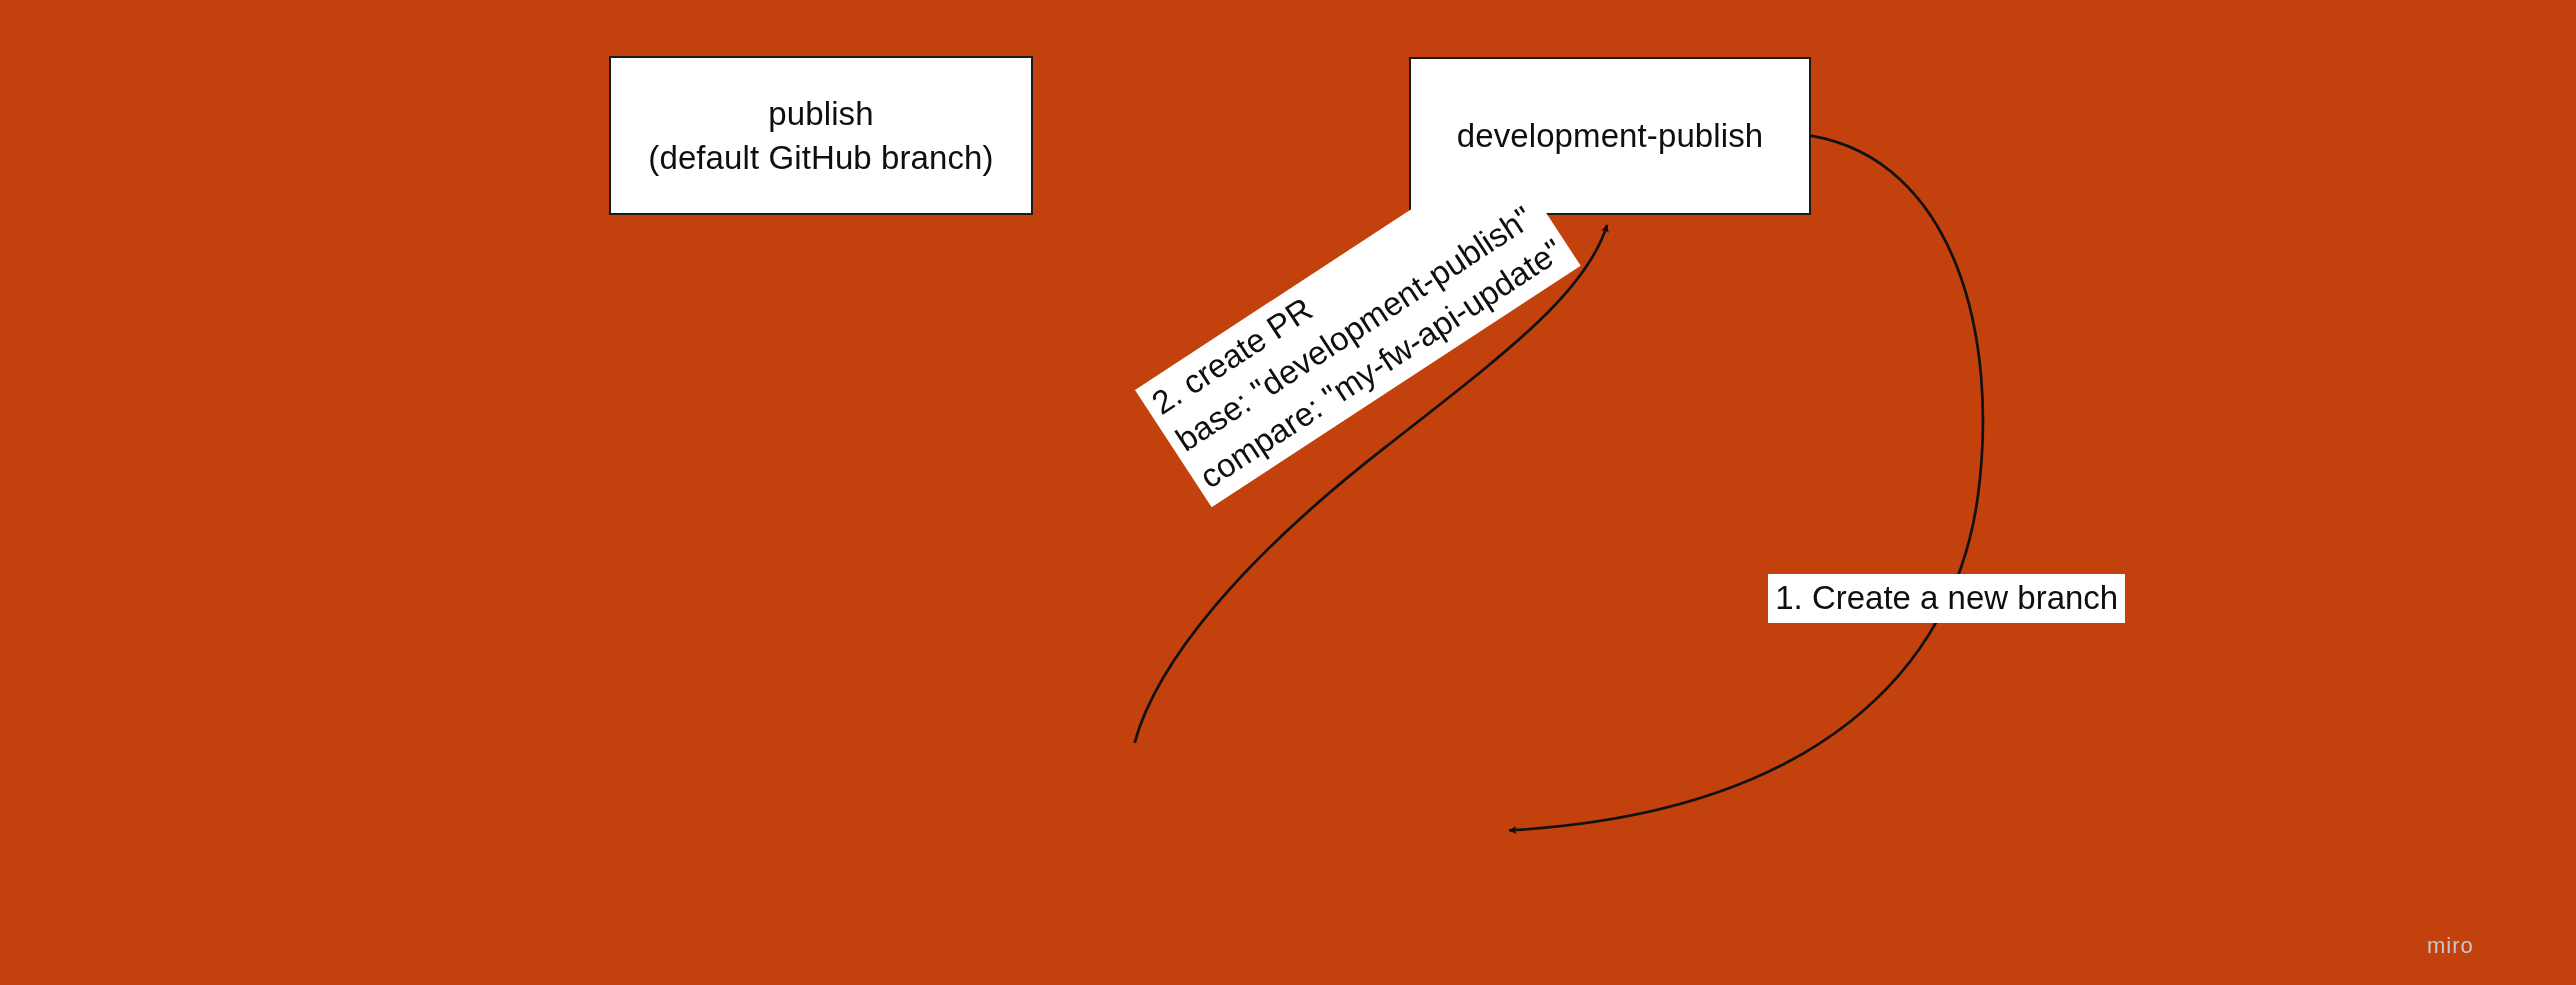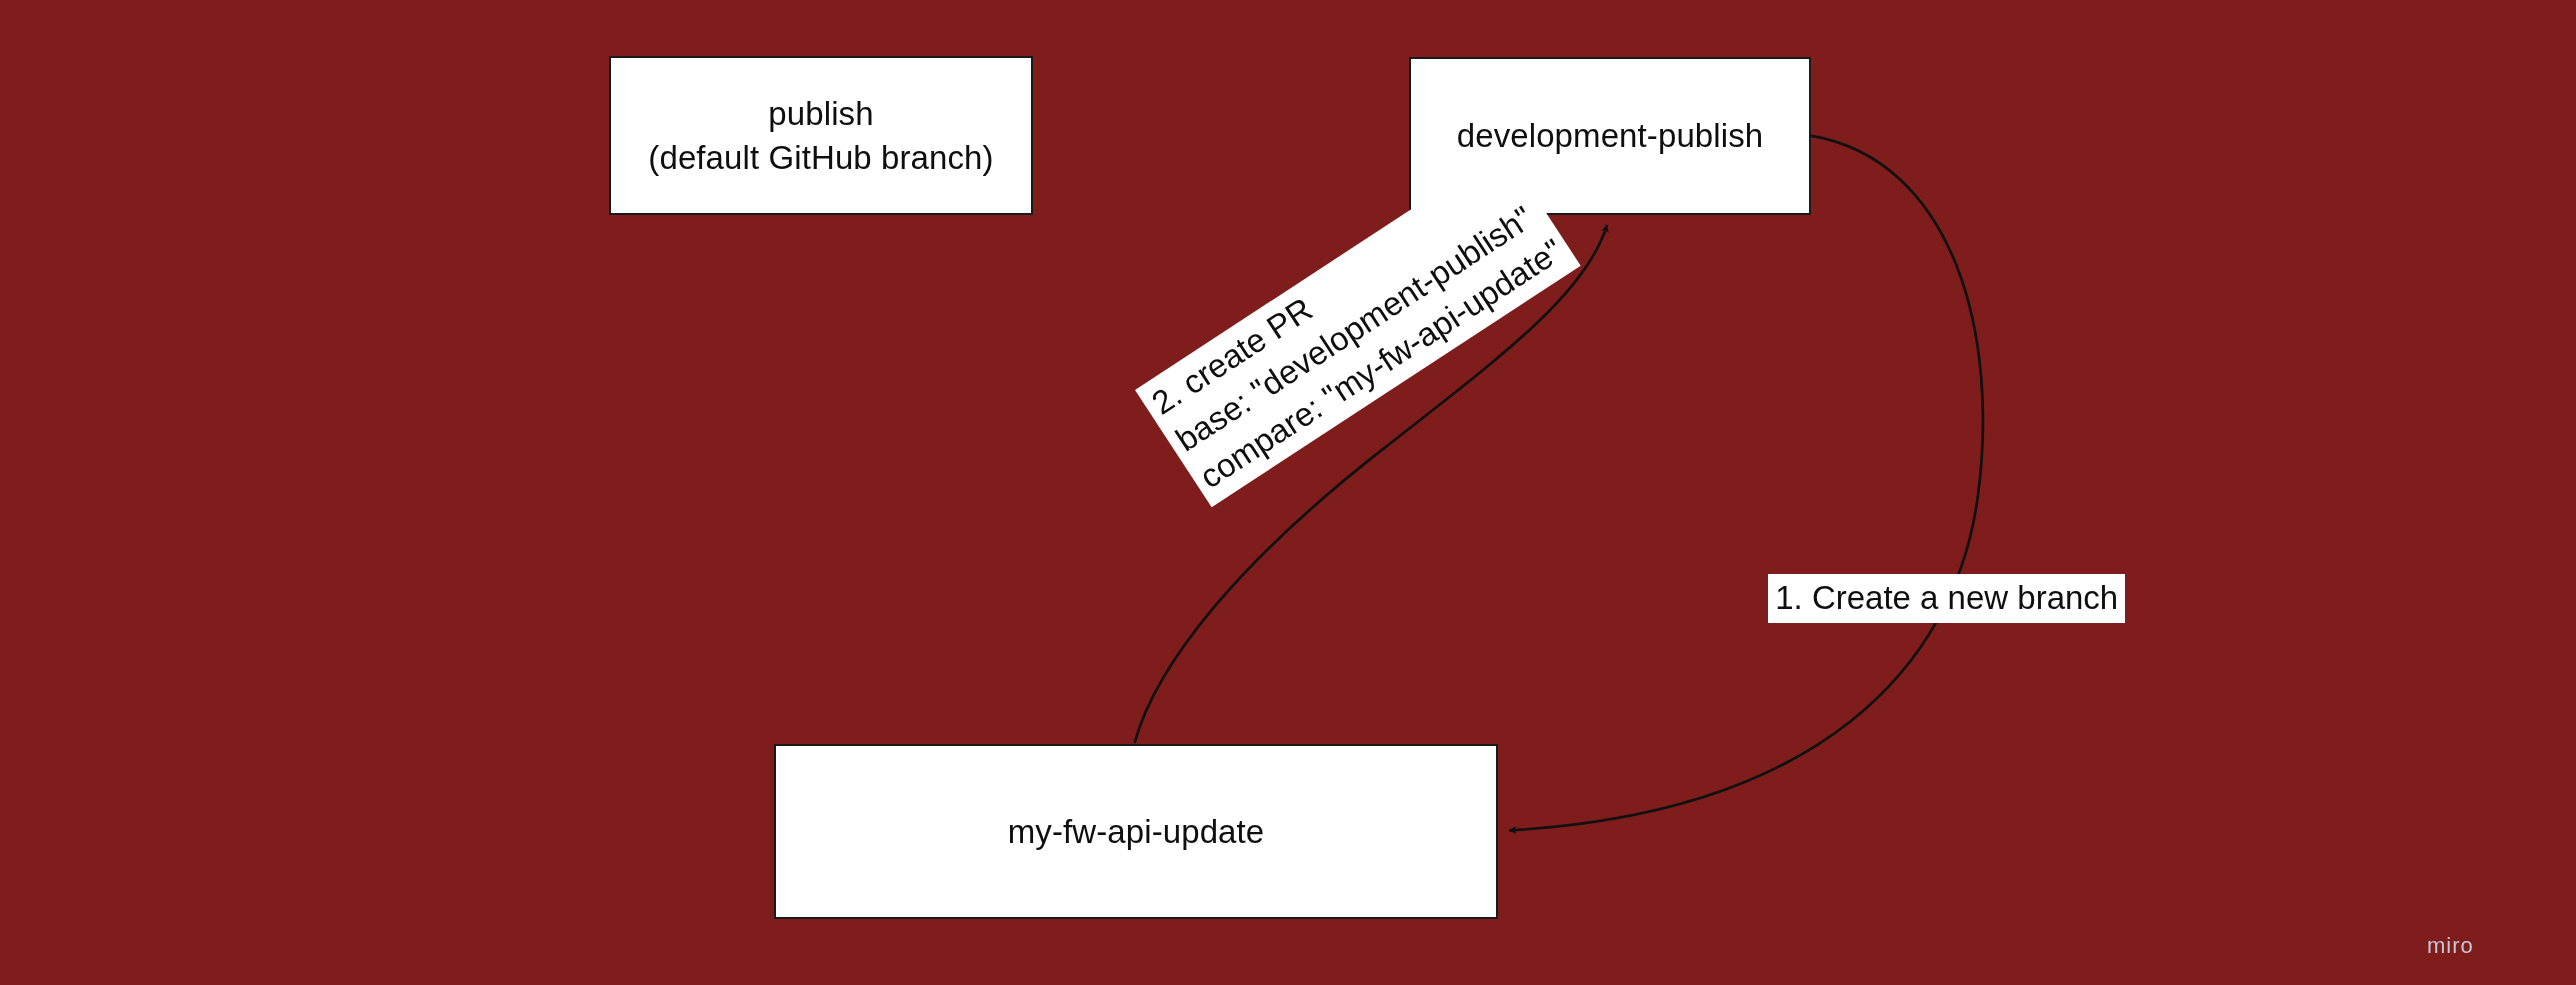--- a/index.html
+++ b/index.html
@@ -7,21 +7,21 @@
     padding: 0;
     background: #ffffff;
   }
   body {
     font-family: "Liberation Sans", "DejaVu Sans", sans-serif;
   }
   #canvas {
     position: relative;
     width: 2576px;
     height: 986px;
-    background: #7f1d1d;
+    background: #c2410c;
     overflow: hidden;
   }
   .node {
     position: absolute;
     box-sizing: border-box;
     background: #ffffff;
     border: 2.4px solid #1a1a1a;
     display: flex;
     align-items: center;
     justify-content: center;
@@ -118,23 +118,20 @@
 
   <div class="node" id="node-publish">
     <span class="node-label">publish
 (default GitHub branch)</span>
   </div>
 
   <div class="node" id="node-development-publish">
     <span class="node-label">development-publish</span>
   </div>
 
-  <div class="node" id="node-my-fw-api-update">
-    <span class="node-label">my-fw-api-update</span>
-  </div>
 
   <div class="edge-label" id="label-create-branch">1. Create a new branch</div>
 
   <div class="edge-label" id="label-create-pr">
     <span class="pr-line">2. create PR</span>
     <span class="pr-line">base: "development-publish"</span>
     <span class="pr-line">compare: "my-fw-api-update"</span>
   </div>
 
   <div id="watermark">miro</div>

